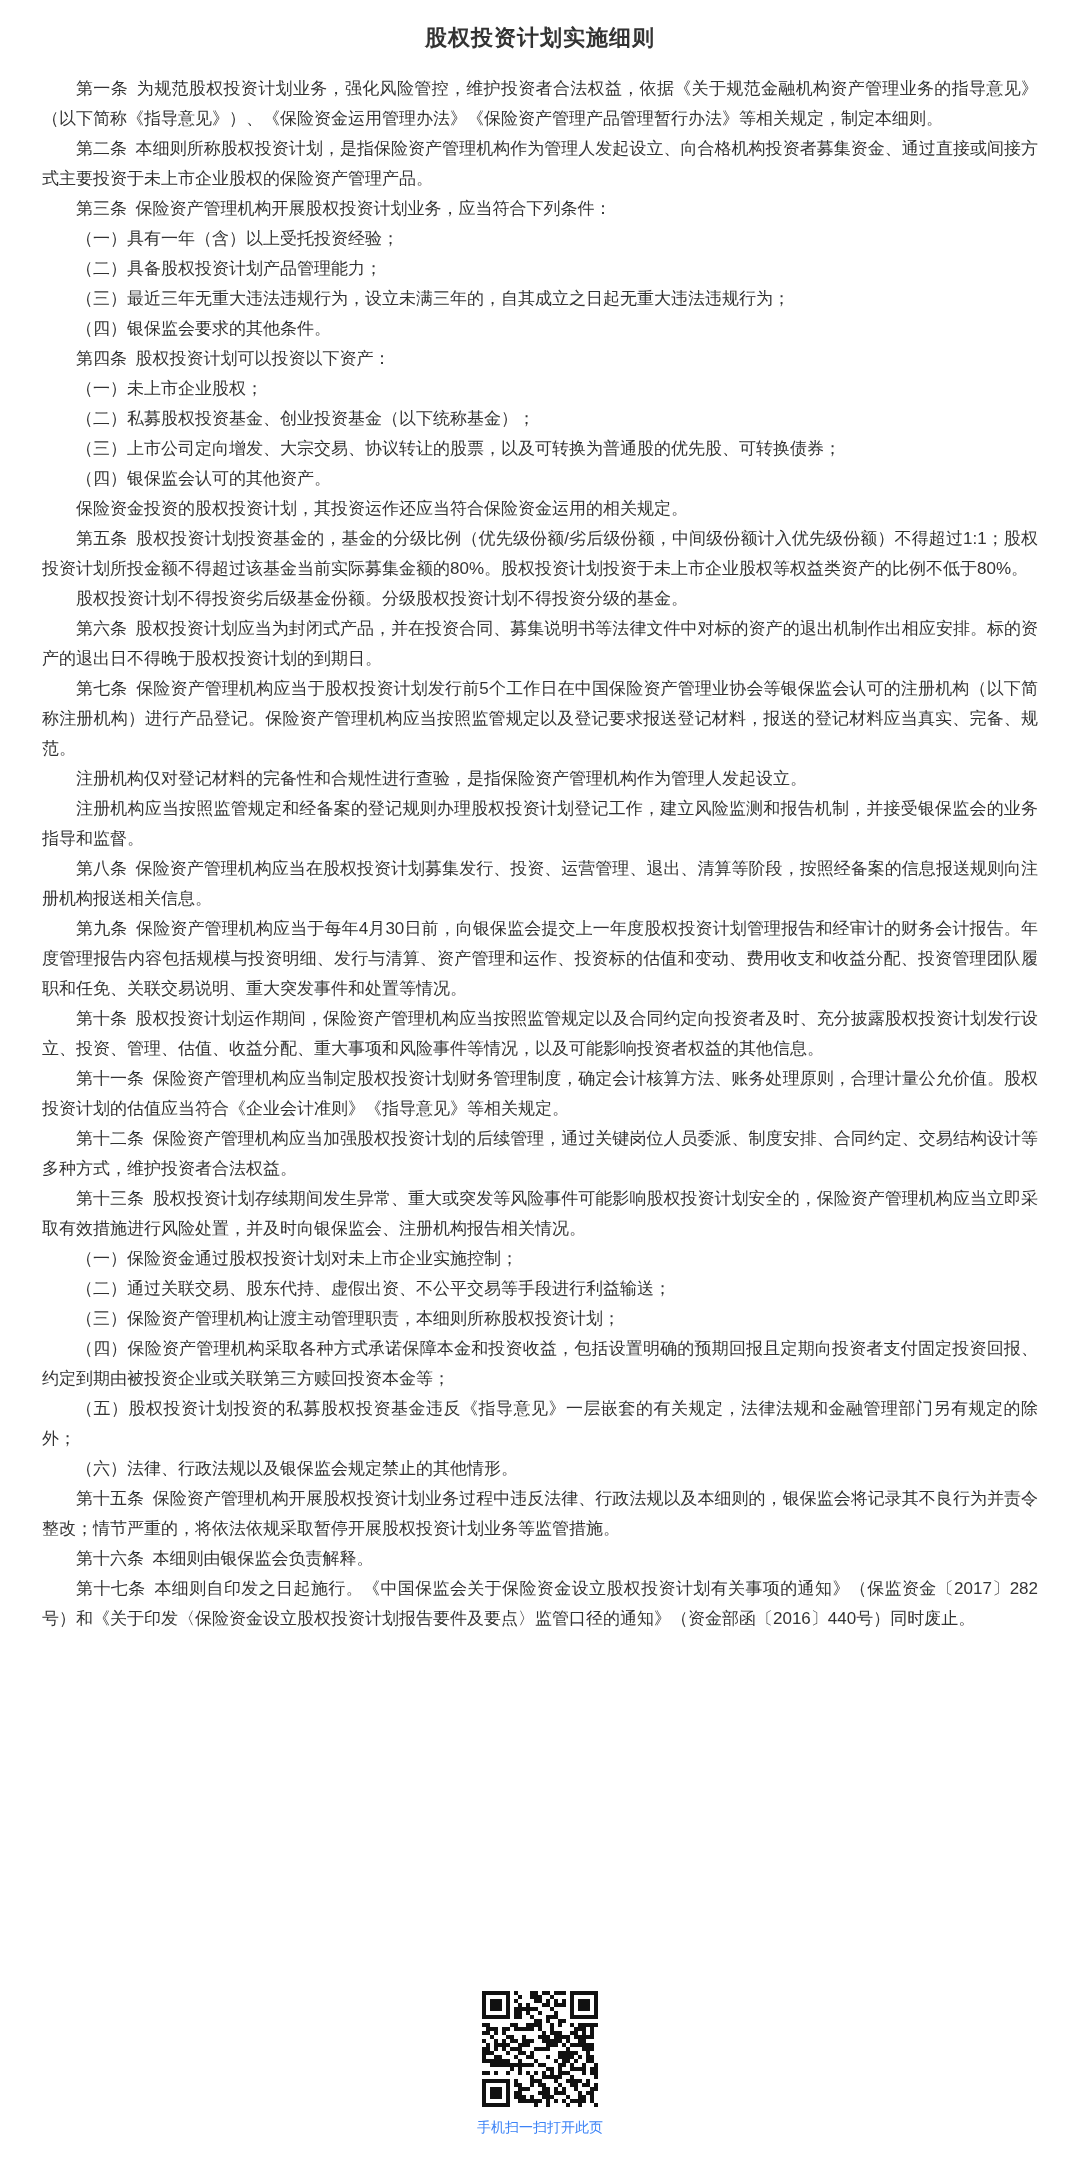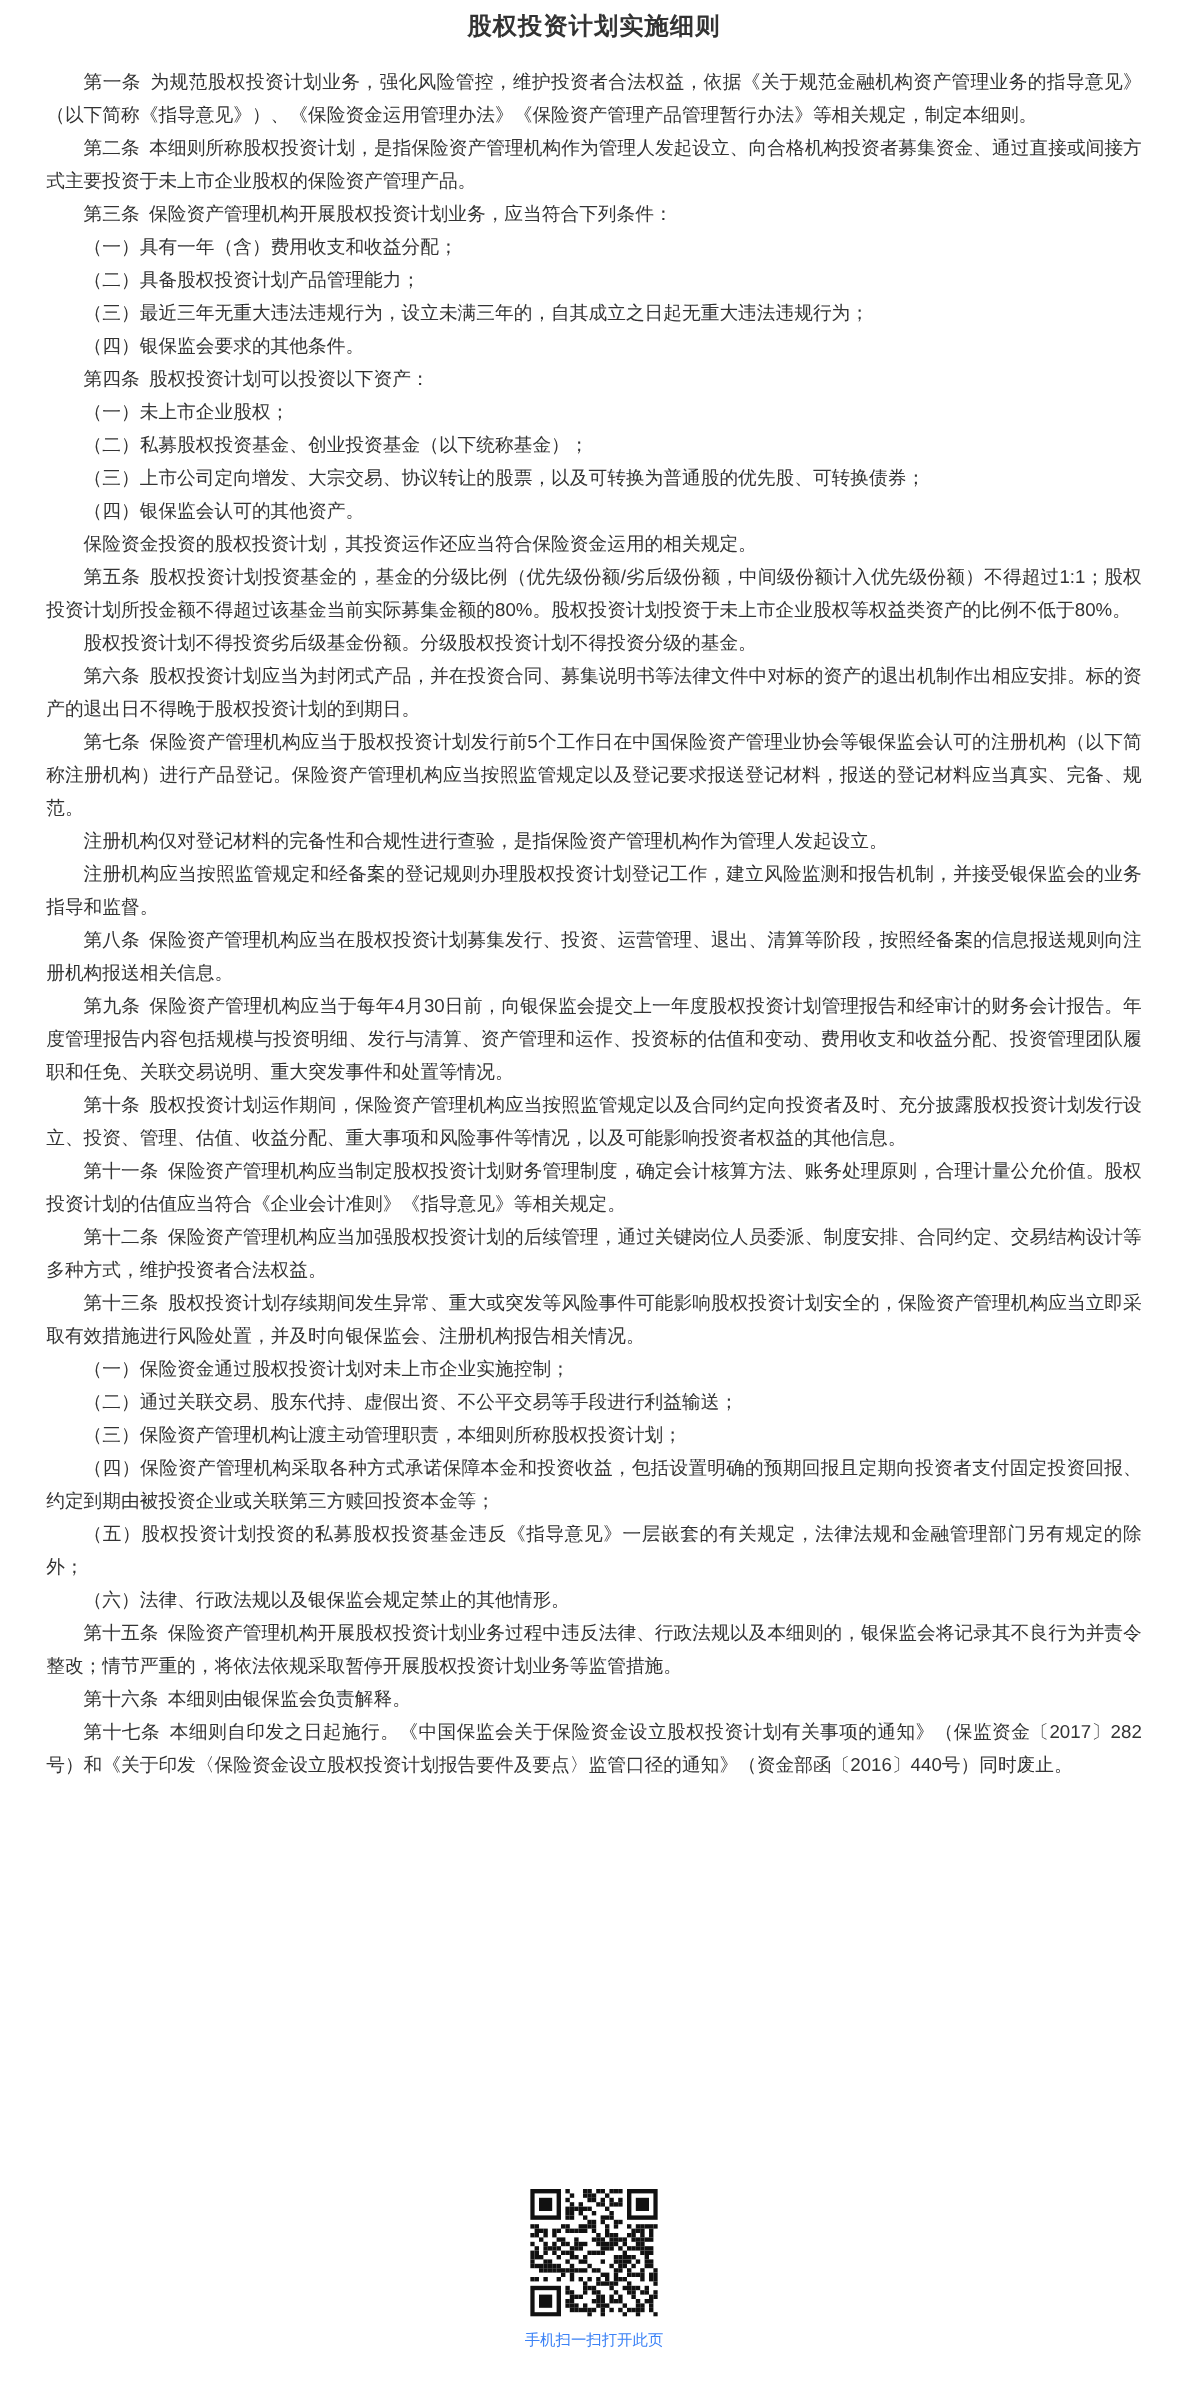--- a/index.html
+++ b/index.html
@@ -3,21 +3,21 @@
 <meta charset="utf-8">
 <style>
   html, body { margin: 0; padding: 0; background: #ffffff; }
   body {
     width: 1080px;
     min-height: 2167px;
     position: relative;
     font-family: "Liberation Sans", "DejaVu Sans", sans-serif;
     color: #333333;
   }
-  .doc { padding: 8px 42px 0 42px; }
+  .doc { padding: 22px 42px 0 42px; }
   h1.title {
     font-size: 22px;
     font-weight: 700;
     text-align: center;
     margin: 0 0 20px 0;
     color: #333333;
     letter-spacing: 1px;
     line-height: 32px;
   }
   .para {
@@ -46,21 +46,21 @@
 </style>
 </head>
 <body>
 
 <div class="doc">
   <h1 class="title">股权投资计划实施细则</h1>
   <div id="paragraphs">
       <p class="para"><strong>第一条</strong> 为规范股权投资计划业务，强化风险管控，维护投资者合法权益，依据《关于规范金融机构资产管理业务的指导意见》（以下简称《指导意见》）、《保险资金运用管理办法》《保险资产管理产品管理暂行办法》等相关规定，制定本细则。</p>
       <p class="para"><strong>第二条</strong> 本细则所称股权投资计划，是指保险资产管理机构作为管理人发起设立、向合格机构投资者募集资金、通过直接或间接方式主要投资于未上市企业股权的保险资产管理产品。</p>
       <p class="para"><strong>第三条</strong> 保险资产管理机构开展股权投资计划业务，应当符合下列条件：</p>
-      <p class="para">（一）具有一年（含）费用收支和收益分配；</p>
+      <p class="para">（一）具有一年（含）以上受托投资经验；</p>
       <p class="para">（二）具备股权投资计划产品管理能力；</p>
       <p class="para">（三）最近三年无重大违法违规行为，设立未满三年的，自其成立之日起无重大违法违规行为；</p>
       <p class="para">（四）银保监会要求的其他条件。</p>
       <p class="para"><strong>第四条</strong> 股权投资计划可以投资以下资产：</p>
       <p class="para">（一）未上市企业股权；</p>
       <p class="para">（二）私募股权投资基金、创业投资基金（以下统称基金）；</p>
       <p class="para">（三）上市公司定向增发、大宗交易、协议转让的股票，以及可转换为普通股的优先股、可转换债券；</p>
       <p class="para">（四）银保监会认可的其他资产。</p>
       <p class="para">保险资金投资的股权投资计划，其投资运作还应当符合保险资金运用的相关规定。</p>
       <p class="para"><strong>第五条</strong> 股权投资计划投资基金的，基金的分级比例（优先级份额/劣后级份额，中间级份额计入优先级份额）不得超过1:1；股权投资计划所投金额不得超过该基金当前实际募集金额的80%。股权投资计划投资于未上市企业股权等权益类资产的比例不低于80%。</p>

